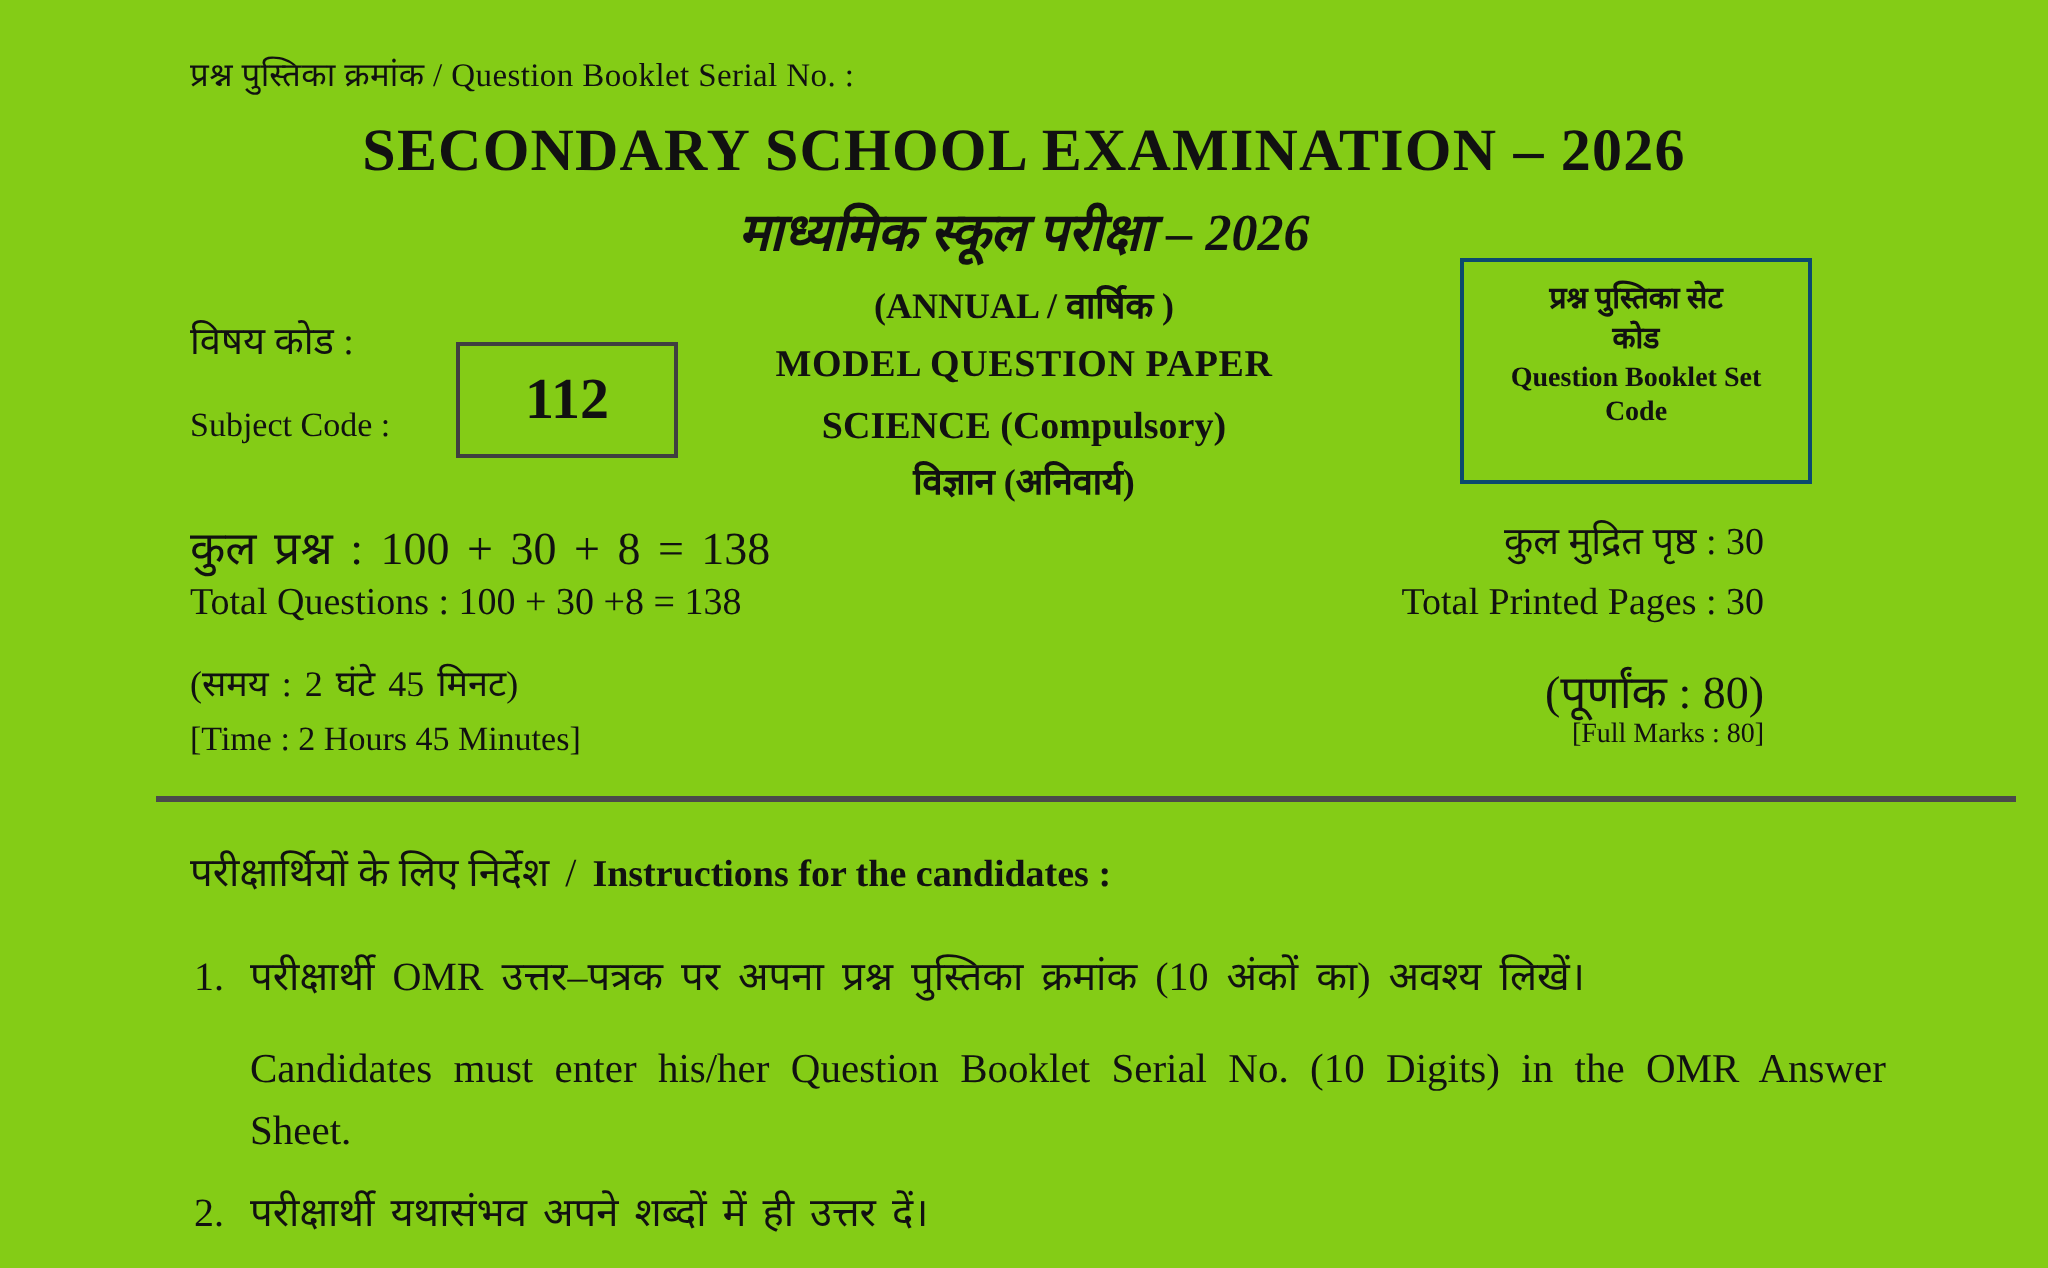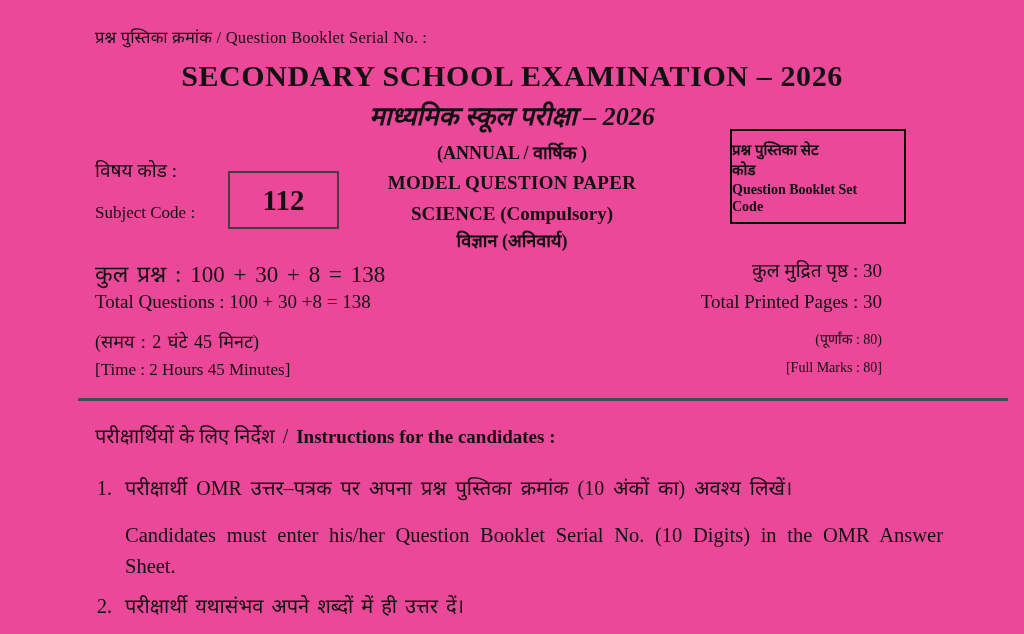--- a/index.html
+++ b/index.html
@@ -1,20 +1,20 @@
 <!DOCTYPE html>
 <html><head>
 <meta charset="utf-8">
 <title>Secondary School Examination 2026</title>
 <style>
   * { margin:0; padding:0; box-sizing:border-box; }
   html,body { background:#ffffff; }
   .page {
     position:relative; width:1024px; height:634px; margin:0 auto;
-    background:#ec4899; color:#111; overflow:hidden;
+    background:#84cc16; color:#111; overflow:hidden;
     font-family:"Liberation Serif","DejaVu Serif",serif;
   }
   .hi { font-family:"Liberation Serif","DejaVu Sans",serif; }
   .abs { position:absolute; }
   .center { left:0; width:100%; text-align:center; }
 
   .serial-line { left:95px; top:25px; font-size:16.5px; letter-spacing:0.2px; }
 
   .title-en { top:59px; font-size:30px; font-weight:600; letter-spacing:0.6px; }
   .title-hi { top:97px; font-size:26px; font-weight:600;font-style:italic; }
@@ -25,35 +25,35 @@
 
   .sc-label-hi { left:95px; top:157px; font-size:19px; }
   .sc-label-en { left:95px; top:203px; font-size:17px; }
   .code-box {
     left:228px; top:171px; width:111px; height:58px;
     border:2px solid #404040; display:flex; align-items:center; justify-content:center;
     font-size:29px; font-weight:bold;
   }
 
   .set-box {
-    left:730px; top:129px; width:176px; height:95px;
-    border:2px solid #000000; text-align:left; padding-top:9px;
+    left:730px; top:129px; width:176px; height:113px;
+    border:2px solid #0c4a6e; text-align:center; padding-top:9px;
   }
   .set-box .hline { font-size:15px; font-weight:bold; line-height:1.35; }
   .set-box .eline { font-size:14px; font-weight:bold; line-height:1.25; }
 
   .tq-hi { left:95px; top:257px; font-size:23px; word-spacing:3px; }
   .tq-en { left:95px; top:291px; font-size:19px; }
   .time-hi { left:95px; top:329px; font-size:18px; word-spacing:2px; }
   .time-en { left:95px; top:360px; font-size:17px; }
 
   .right-col { text-align:right; }
   .tp-hi { right:142px; top:257px; font-size:19px; }
   .tp-en { right:142px; top:291px; font-size:19px; }
-  .marks-hi { right:142px; top:329px; font-size:14px; }
+  .marks-hi { right:142px; top:329px; font-size:23px; }
   .marks-en { right:142px; top:360px; font-size:14px; }
 
   .divider { left:78px; top:398px; width:930px; height:3px; background:#4a4a4a; }
 
   .inst-heading { left:95px; top:422px; font-size:20px; }
   .inst-heading .sep { padding:0 8px; font-size:20px; }
   .inst-heading .en { font-weight:bold; font-size:19px; }
 
   .inst-row { font-size:20px; white-space:nowrap; }
   .inst-num { display:inline-block; width:28px; }

